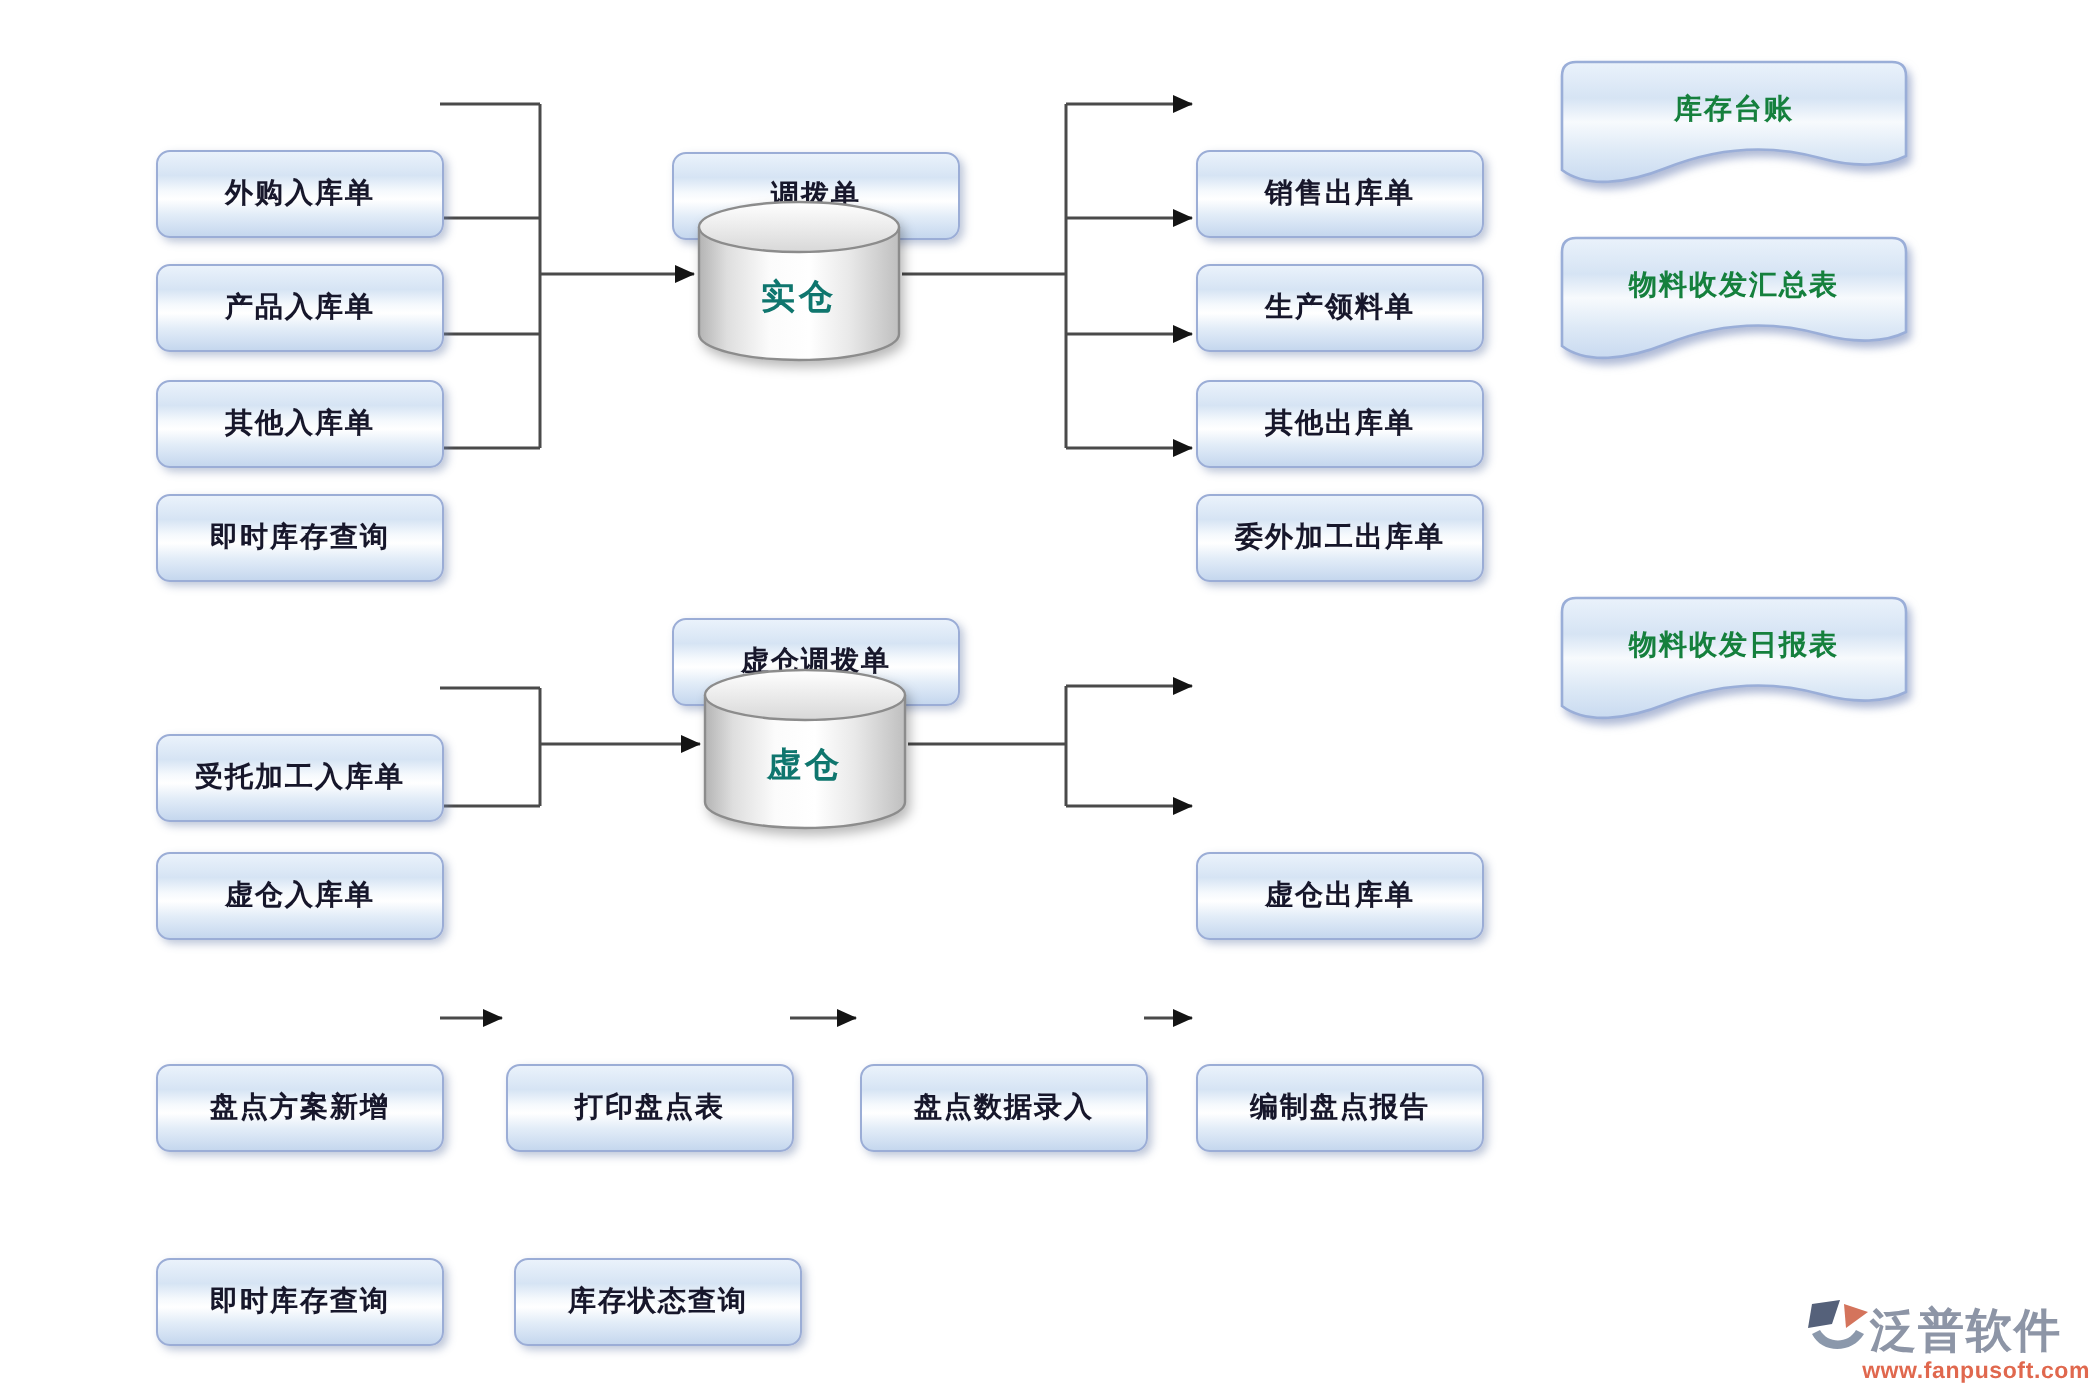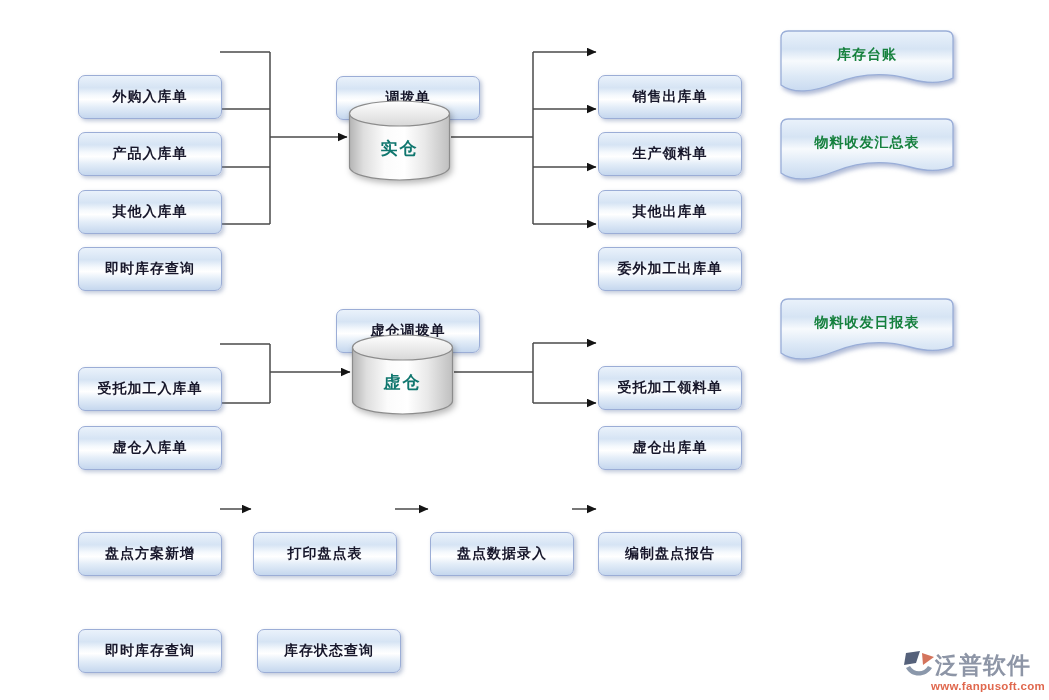--- a/index.html
+++ b/index.html
@@ -20,21 +20,21 @@
     font-size:17px;font-weight:bold;color:#0f766e;letter-spacing:2px;
   }
   .doc{position:absolute;width:178px;height:72px;filter:drop-shadow(2px 3px 2px rgba(110,130,180,.55));}
   .doc .doc-label{
     position:absolute;left:0;top:18px;width:100%;text-align:center;
     font-size:14px;font-weight:bold;color:#15803d;letter-spacing:1px;
   }
   #connectors{position:absolute;left:0;top:0;pointer-events:none;}
   #connectors line{stroke:#4a4a4a;stroke-width:1.5;}
   .watermark{position:absolute;left:903px;top:650px;width:142px;}
-  .wm-row{display:flex;align-items:flex-end;}
+  .wm-row{display:flex;align-items:flex-start;}
   .wm-brand{font-size:23px;font-weight:bold;color:#8d95a6;letter-spacing:1px;white-space:nowrap;}
   .wm-url{font-size:11.5px;font-weight:bold;color:#e0684e;text-align:right;margin-top:-1px;letter-spacing:.3px;}
 </style>
 </head>
 <body>
 
 <div id="canvas">
 
   <svg width="0" height="0" style="position:absolute" aria-hidden="true">
     <defs>
@@ -165,23 +165,20 @@
     <div class="cyl-label">虚仓</div>
   </div>
 
   <div class="node" style="left:78px;top:323px">
       <span>受托加工入库单</span>
     </div>
   <div class="node" style="left:78px;top:382px">
       <span>虚仓入库单</span>
     </div>
 
-  <div class="node" style="left:598px;top:322px">
-      <span>受托加工领料单</span>
-    </div>
   <div class="node" style="left:598px;top:382px">
       <span>虚仓出库单</span>
     </div>
 
   <div class="node" style="left:78px;top:488px">
       <span>盘点方案新增</span>
     </div>
   <div class="node" style="left:253px;top:488px">
       <span>打印盘点表</span>
     </div>

